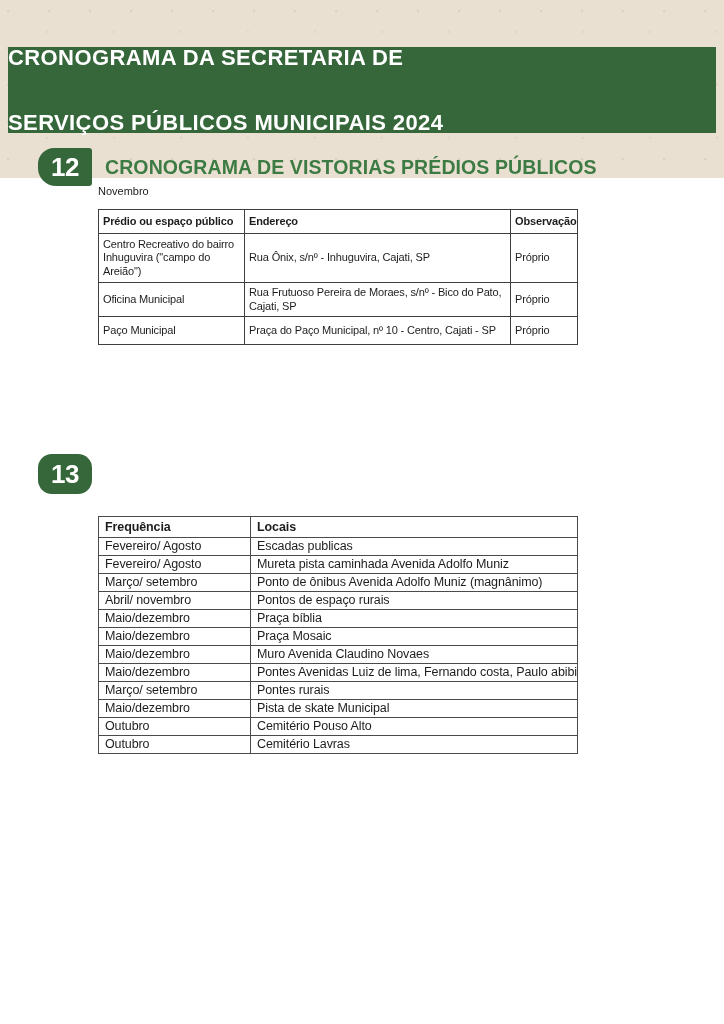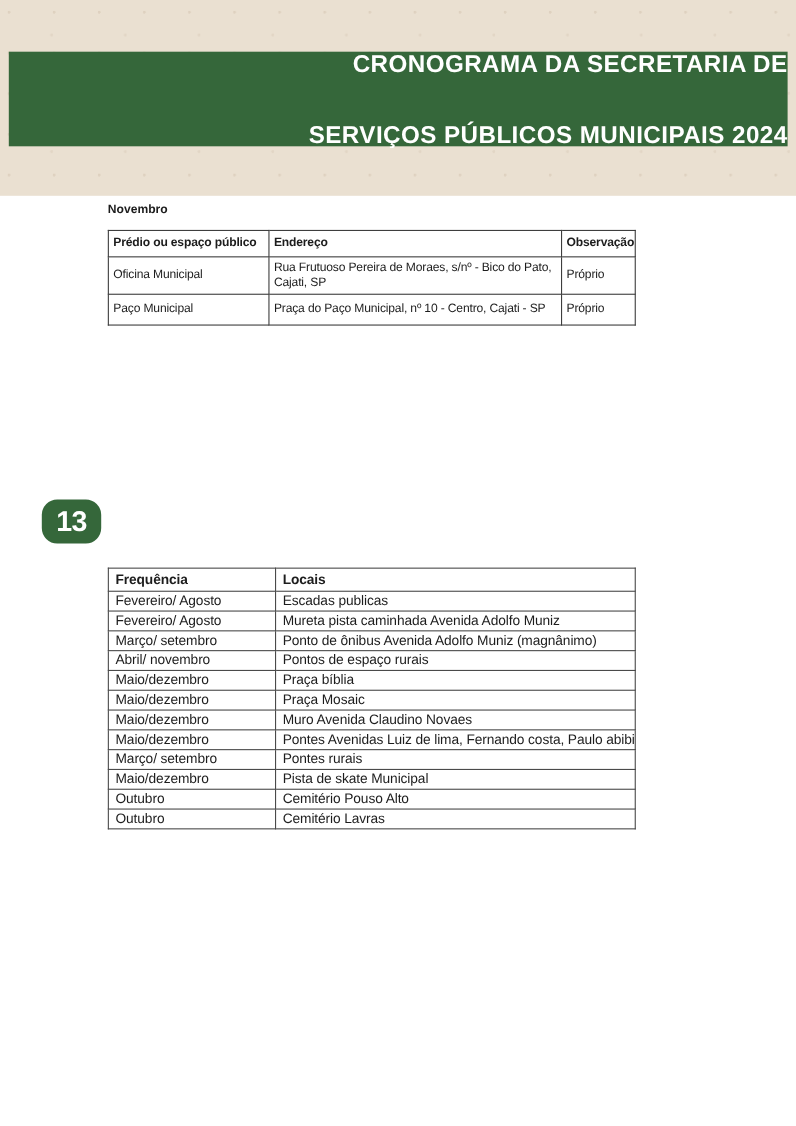--- a/index.html
+++ b/index.html
@@ -15,21 +15,21 @@
     background-image:
       radial-gradient(circle at 20% 30%, rgba(160,130,100,.16) 0 1px, transparent 1.6px),
       radial-gradient(circle at 70% 60%, rgba(160,130,100,.11) 0 1px, transparent 1.6px),
       radial-gradient(circle at 45% 80%, rgba(120,100,80,.09) 0 1px, transparent 1.6px);
     background-size:41px 37px,67px 53px,89px 71px;
   }
   
   .banner{
     position:absolute;left:8px;top:47px;width:708px;height:86px;
     background:var(--banner-green,#35673a);
-    display:flex;flex-direction:column;justify-content:center;align-items:flex-end;
+    display:flex;flex-direction:column;justify-content:center;align-items:flex-start;
     text-align:center;
     gap:38px;
   }
   .banner .line{
     color:#fff;font-weight:bold;font-size:22px;line-height:27px;letter-spacing:.4px;
   }
   
   .section-header{
     position:absolute;left:38px;display:flex;align-items:center;gap:13px;height:40px;
   }
@@ -41,21 +41,21 @@
   }
   .badge span{color:#fff;font-weight:bold;font-size:26px;letter-spacing:-.5px;}
   .section-title{
     margin:0;color:var(--heading-green,#3d7b44);
     font-size:19.5px;font-weight:bold;letter-spacing:.1px;white-space:nowrap;
   }
   #section13-header{height:44px;}
   #section13-header .badge{height:40px;border-radius:14px;}
   .month-label{
     position:absolute;left:98px;top:185px;
-    font-size:11px;font-weight:bold;color:#1c1c1c;
+    font-size:11px;font-weight:normal;color:#1c1c1c;
   }
   
   .doc-table{border-collapse:collapse;table-layout:fixed;background:#fff;width:479px;}
   .doc-table th,.doc-table td{
     border:1px solid #3e3e3e;vertical-align:middle;text-align:left;
     overflow:hidden;
     margin-top:36px;
   }
   
   #table1-wrap{position:absolute;left:98px;top:209px;}
@@ -82,36 +82,47 @@
 
 <div class="page">
 
   <div class="paper-band"></div>
 
   <div class="banner">
     <div class="line">CRONOGRAMA DA SECRETARIA DE</div>
     <div class="line">SERVIÇOS PÚBLICOS MUNICIPAIS 2024</div>
   </div>
 
+  <div class="section-header" id="section12-header" style="top:147px;">
+    <div class="badge">
+      <span>12</span>
+    </div>
+    <h2 class="section-title">CRONOGRAMA DE VISTORIAS PRÉDIOS PÚBLICOS</h2>
+  </div>
 
   <div class="month-label">Novembro</div>
 
   <div id="table1-wrap">
     <table class="doc-table" id="table1">
       <colgroup>
           <col style="width:146px">
           <col style="width:266px">
           <col style="width:67px">
         </colgroup>
       <tbody>
           <tr>
         <th>Prédio ou espaço público</th>
         <th>Endereço</th>
         <th>Observação</th>
       </tr>
+      <tr class="r1">
+        <td>Centro Recreativo do bairro Inhuguvira ("campo do Areião")</td>
+        <td>Rua Ônix, s/nº - Inhuguvira, Cajati, SP</td>
+        <td>Próprio</td>
+      </tr>
       <tr class="r4">
         <td>Oficina Municipal</td>
         <td>Rua Frutuoso Pereira de Moraes, s/nº - Bico do Pato, Cajati, SP</td>
         <td>Próprio</td>
       </tr>
       <tr class="r5">
         <td>Paço Municipal</td>
         <td>Praça do Paço Municipal, nº 10 - Centro, Cajati - SP</td>
         <td>Próprio</td>
       </tr>

